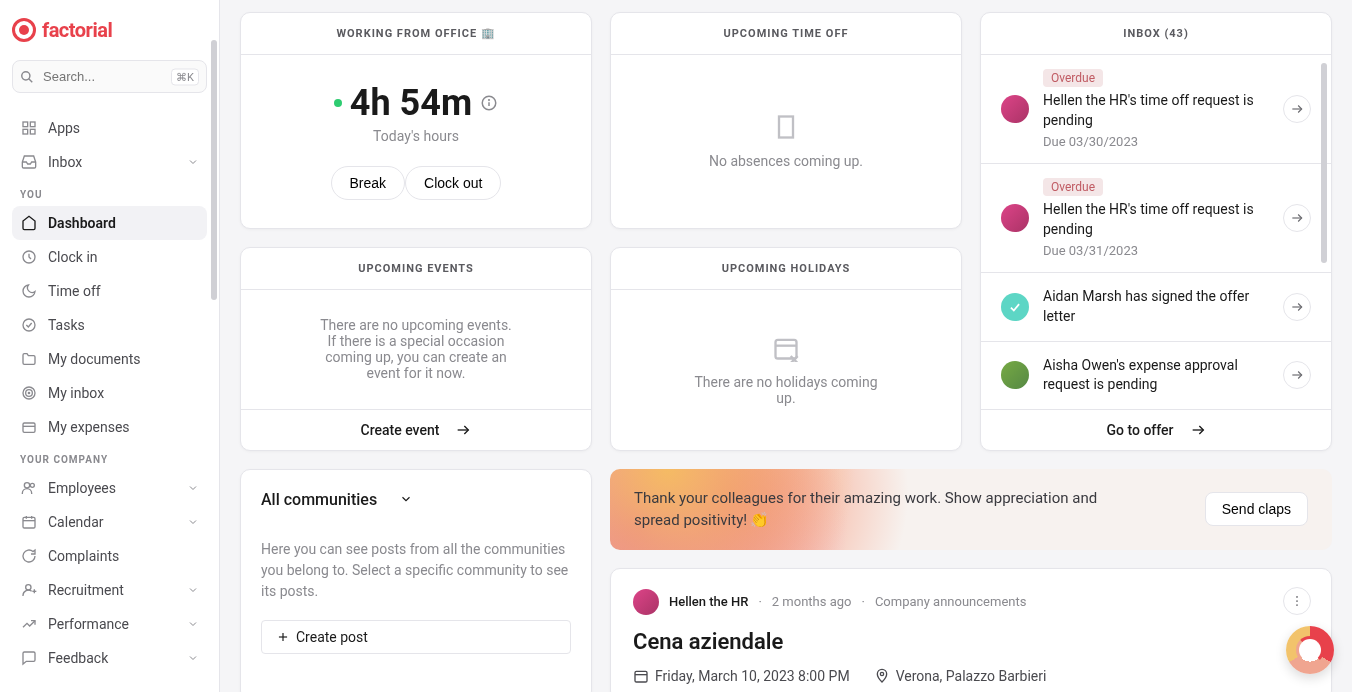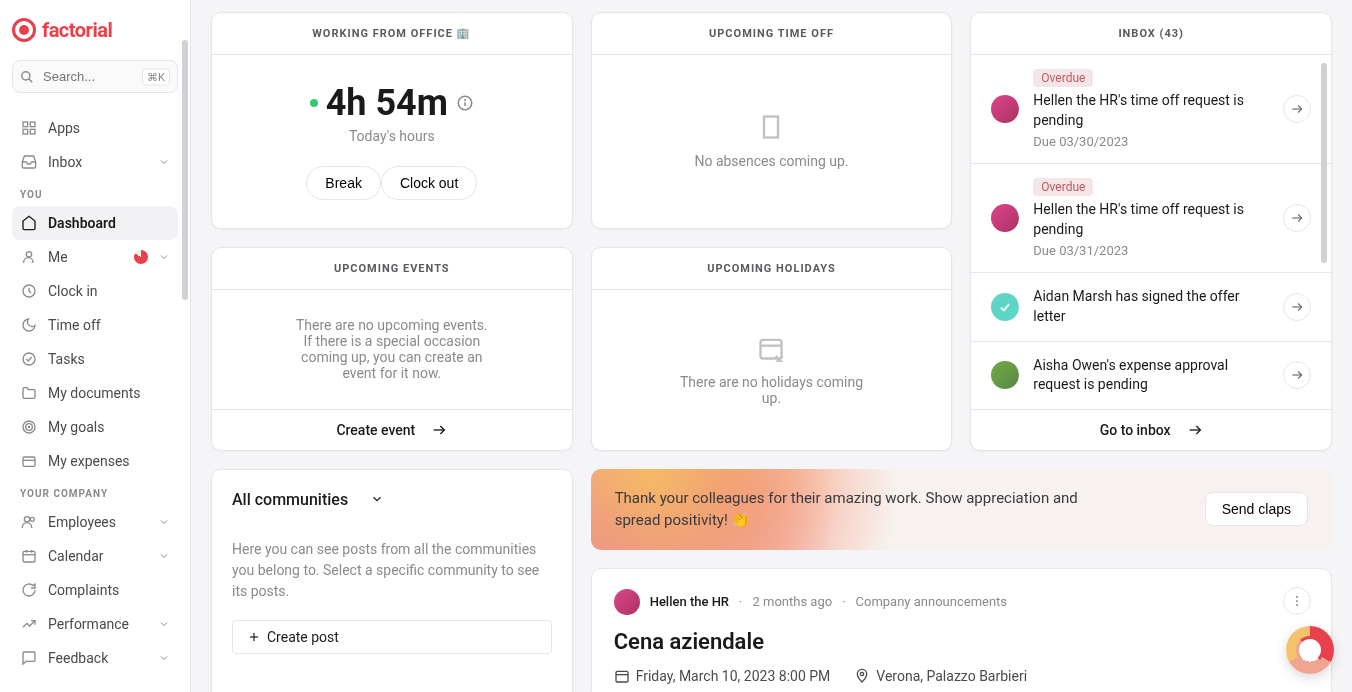--- a/index.html
+++ b/index.html
@@ -28,21 +28,21 @@
     color: var(--text);
     font-size: 14px;
     width: 1352px;
     height: 692px;
     overflow: hidden;
     display: flex;
   }
 
   
   .sidebar {
-    width: 191px;
+    width: 220px;
     background: var(--sidebar-bg);
     border-right: 1px solid var(--border);
     display: flex;
     flex-direction: column;
     padding: 18px 12px;
     flex-shrink: 0;
     position: relative;
   }
   .logo {
     display: flex;
@@ -484,36 +484,20 @@
     <span class="nav-icon">
         <svg width="16" height="16" viewBox="0 0 24 24" fill="none" stroke="currentColor" stroke-width="2">
           <path d="M3 9l9-7 9 7v11a2 2 0 0 1-2 2H5a2 2 0 0 1-2-2z"></path>
         </svg>
       </span>
     <span>Dashboard</span>
   </div>
   <div class="nav-item">
     <span class="nav-icon">
         <svg width="16" height="16" viewBox="0 0 24 24" fill="none" stroke="currentColor" stroke-width="2">
-          <circle cx="12" cy="8" r="4"></circle>
-          <path d="M4 21v-1a7 7 0 0 1 14 0v1"></path>
-        </svg>
-      </span>
-    <span>Me</span>
-    <span class="nav-spacer"></span>
-    <span class="me-dot"></span>
-    <span class="chev">
-        <svg width="12" height="12" viewBox="0 0 24 24" fill="none" stroke="currentColor" stroke-width="2">
-          <polyline points="6 9 12 15 18 9"></polyline>
-        </svg>
-      </span>
-  </div>
-  <div class="nav-item">
-    <span class="nav-icon">
-        <svg width="16" height="16" viewBox="0 0 24 24" fill="none" stroke="currentColor" stroke-width="2">
           <circle cx="12" cy="12" r="9"></circle>
           <polyline points="12 7 12 12 15 15"></polyline>
         </svg>
       </span>
     <span>Clock in</span>
   </div>
   <div class="nav-item">
     <span class="nav-icon">
         <svg width="16" height="16" viewBox="0 0 24 24" fill="none" stroke="currentColor" stroke-width="2">
           <path d="M21 12.8A9 9 0 1 1 11.2 3a7 7 0 0 0 9.8 9.8z"></path>
@@ -539,21 +523,21 @@
     <span>My documents</span>
   </div>
   <div class="nav-item">
     <span class="nav-icon">
         <svg width="16" height="16" viewBox="0 0 24 24" fill="none" stroke="currentColor" stroke-width="2">
           <circle cx="12" cy="12" r="9"></circle>
           <circle cx="12" cy="12" r="5"></circle>
           <circle cx="12" cy="12" r="1"></circle>
         </svg>
       </span>
-    <span>My goals</span>
+    <span>My inbox</span>
   </div>
   <div class="nav-item">
     <span class="nav-icon">
         <svg width="16" height="16" viewBox="0 0 24 24" fill="none" stroke="currentColor" stroke-width="2">
           <rect x="3" y="6" width="18" height="14" rx="2"></rect>
           <line x1="3" y1="11" x2="21" y2="11"></line>
         </svg>
       </span>
     <span>My expenses</span>
   </div>
@@ -593,20 +577,37 @@
         </svg>
       </span>
   </div>
   <div class="nav-item">
     <span class="nav-icon">
         <svg width="16" height="16" viewBox="0 0 24 24" fill="none" stroke="currentColor" stroke-width="2">
           <path d="M21 12a9 9 0 1 1-3-6.7L21 3v6h-6"></path>
         </svg>
       </span>
     <span>Complaints</span>
+  </div>
+  <div class="nav-item">
+    <span class="nav-icon">
+        <svg width="16" height="16" viewBox="0 0 24 24" fill="none" stroke="currentColor" stroke-width="2">
+          <circle cx="11" cy="8" r="4"></circle>
+          <path d="M3 21v-1a8 8 0 0 1 13-6"></path>
+          <line x1="17" y1="14" x2="23" y2="14"></line>
+          <line x1="20" y1="11" x2="20" y2="17"></line>
+        </svg>
+      </span>
+    <span>Recruitment</span>
+    <span class="nav-spacer"></span>
+    <span class="chev">
+        <svg width="12" height="12" viewBox="0 0 24 24" fill="none" stroke="currentColor" stroke-width="2">
+          <polyline points="6 9 12 15 18 9"></polyline>
+        </svg>
+      </span>
   </div>
   <div class="nav-item">
     <span class="nav-icon">
         <svg width="16" height="16" viewBox="0 0 24 24" fill="none" stroke="currentColor" stroke-width="2">
           <polyline points="3 17 9 11 13 15 21 7"></polyline>
           <polyline points="15 7 21 7 21 13"></polyline>
         </svg>
       </span>
     <span>Performance</span>
     <span class="nav-spacer"></span>
@@ -730,21 +731,21 @@
         </div>
         <div class="arrow-circle">
             <svg width="14" height="14" viewBox="0 0 24 24" fill="none" stroke="currentColor" stroke-width="2">
               <line x1="4" y1="12" x2="20" y2="12"></line>
               <polyline points="14 6 20 12 14 18"></polyline>
             </svg>
           </div>
       </div>
     </div>
     <div class="card-footer">
-      <span>Go to inbox</span>
+      <span>Go to offer</span>
       <svg width="16" height="16" viewBox="0 0 24 24" fill="none" stroke="currentColor" stroke-width="2">
           <line x1="4" y1="12" x2="20" y2="12"></line>
           <polyline points="14 6 20 12 14 18"></polyline>
         </svg>
     </div>
     <div class="inbox-scroll"></div>
   </div>
 
   <div class="card">
     <div class="card-header">UPCOMING EVENTS</div>

